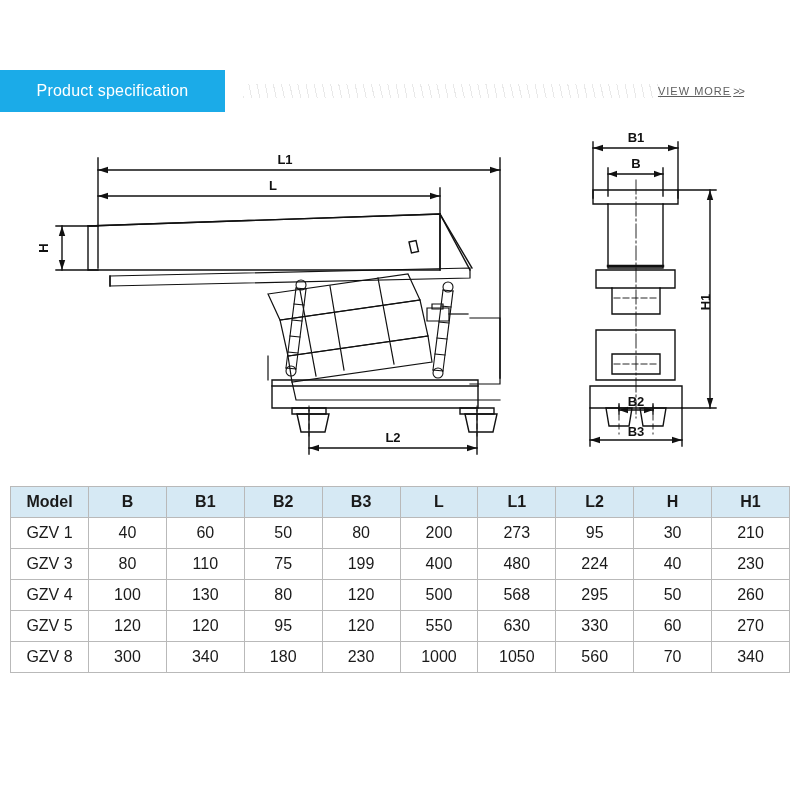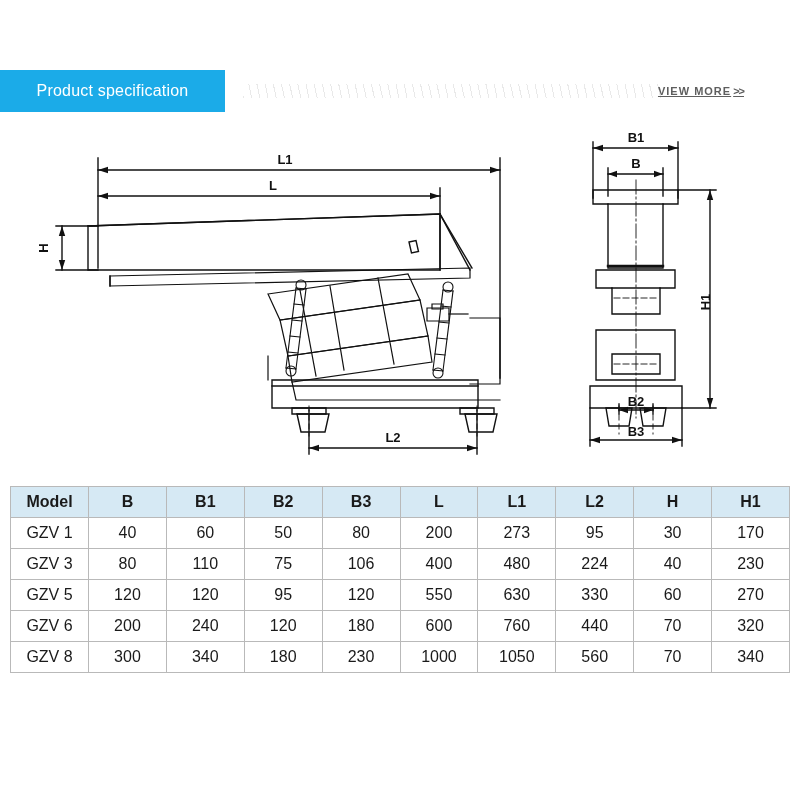--- a/index.html
+++ b/index.html
@@ -39,21 +39,20 @@
     letter-spacing: 0.2px;
     white-space: nowrap;
   }
   #header-rule {
     flex: 1;
     position: relative;
     display: flex;
     align-items: center;
     justify-content: flex-end;
     padding-right: 12px;
-    font-weight: bold;
   }
   #hatch-strip {
     position: absolute;
     left: 18px;
     top: 50%;
     transform: translateY(-50%);
     width: 420px;
     height: 14px;
     background-image: repeating-linear-gradient(
       78deg,
@@ -330,59 +329,59 @@
         <tr>
           <td>GZV 1</td>
           <td>40</td>
           <td>60</td>
           <td>50</td>
           <td>80</td>
           <td>200</td>
           <td>273</td>
           <td>95</td>
           <td>30</td>
-          <td>170</td>
+          <td>210</td>
         </tr>
         <tr>
           <td>GZV 3</td>
           <td>80</td>
           <td>110</td>
           <td>75</td>
-          <td>106</td>
+          <td>199</td>
           <td>400</td>
           <td>480</td>
           <td>224</td>
           <td>40</td>
           <td>230</td>
+        </tr>
+        <tr>
+          <td>GZV 4</td>
+          <td>100</td>
+          <td>130</td>
+          <td>80</td>
+          <td>120</td>
+          <td>500</td>
+          <td>568</td>
+          <td>295</td>
+          <td>50</td>
+          <td>260</td>
         </tr>
         <tr>
           <td>GZV 5</td>
           <td>120</td>
           <td>120</td>
           <td>95</td>
           <td>120</td>
           <td>550</td>
           <td>630</td>
           <td>330</td>
           <td>60</td>
           <td>270</td>
         </tr>
         <tr>
-          <td>GZV 6</td>
-          <td>200</td>
-          <td>240</td>
-          <td>120</td>
-          <td>180</td>
-          <td>600</td>
-          <td>760</td>
-          <td>440</td>
-          <td>70</td>
-          <td>320</td>
-        </tr>
-        <tr>
           <td>GZV 8</td>
           <td>300</td>
           <td>340</td>
           <td>180</td>
           <td>230</td>
           <td>1000</td>
           <td>1050</td>
           <td>560</td>
           <td>70</td>
           <td>340</td>

